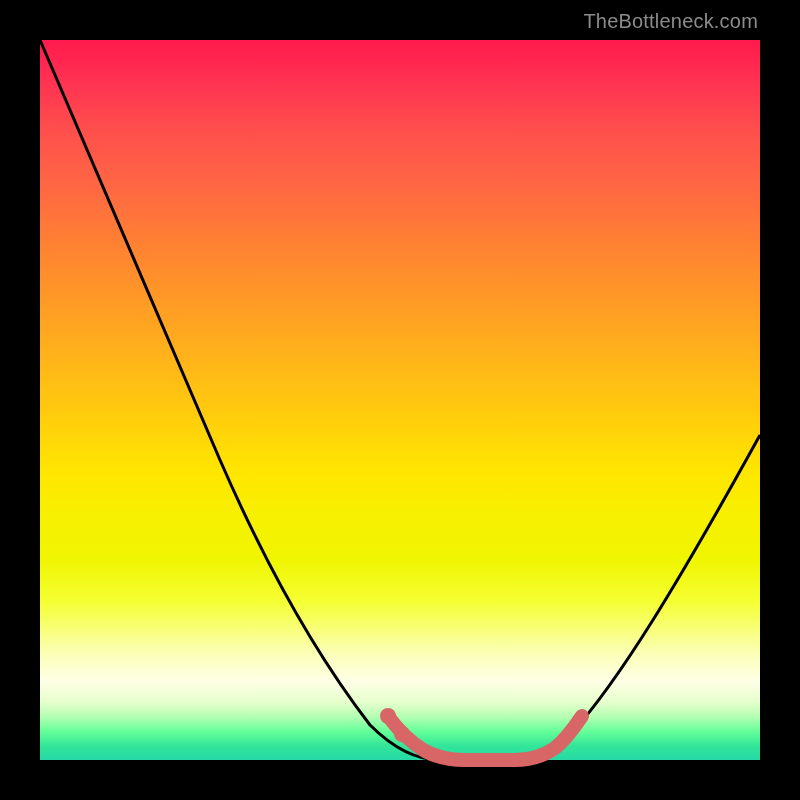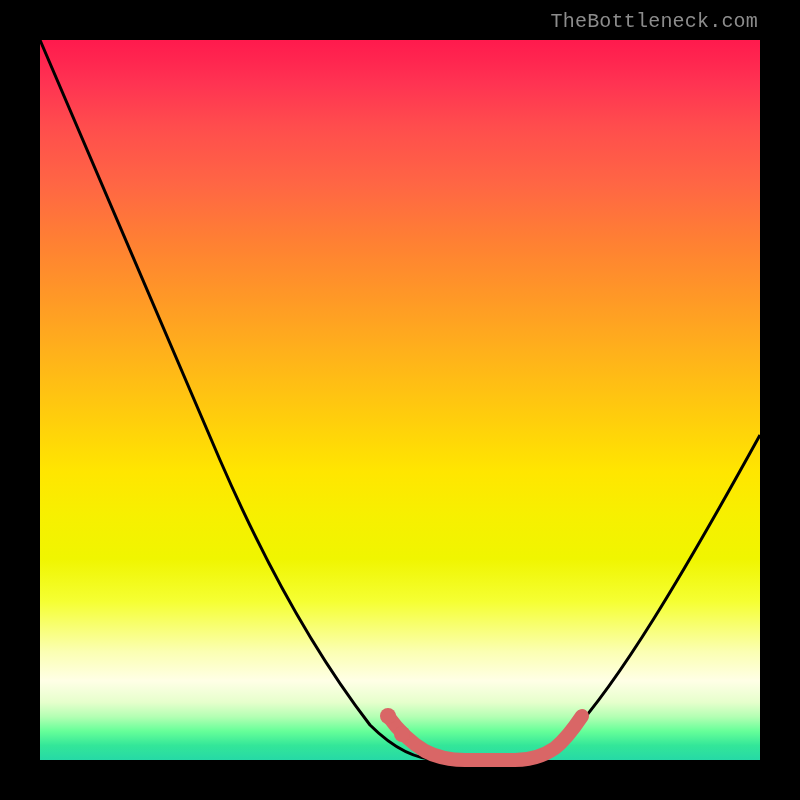--- a/index.html
+++ b/index.html
@@ -48,21 +48,21 @@
     left: 40px;
     top: 40px;
     width: 720px;
     height: 720px;
     overflow: visible;
   }
   .attribution {
     position: absolute;
     top: 10px;
     right: 42px;
-    font-family: Liberation Mono, monospace;
+    font-family: Liberation Sans, sans-serif;
     font-size: 20px;
     color: #8c8c8c;
     letter-spacing: 0.2px;
   }
 </style>
 </head>
 <body>
 
 <div class="chart-container">
 

